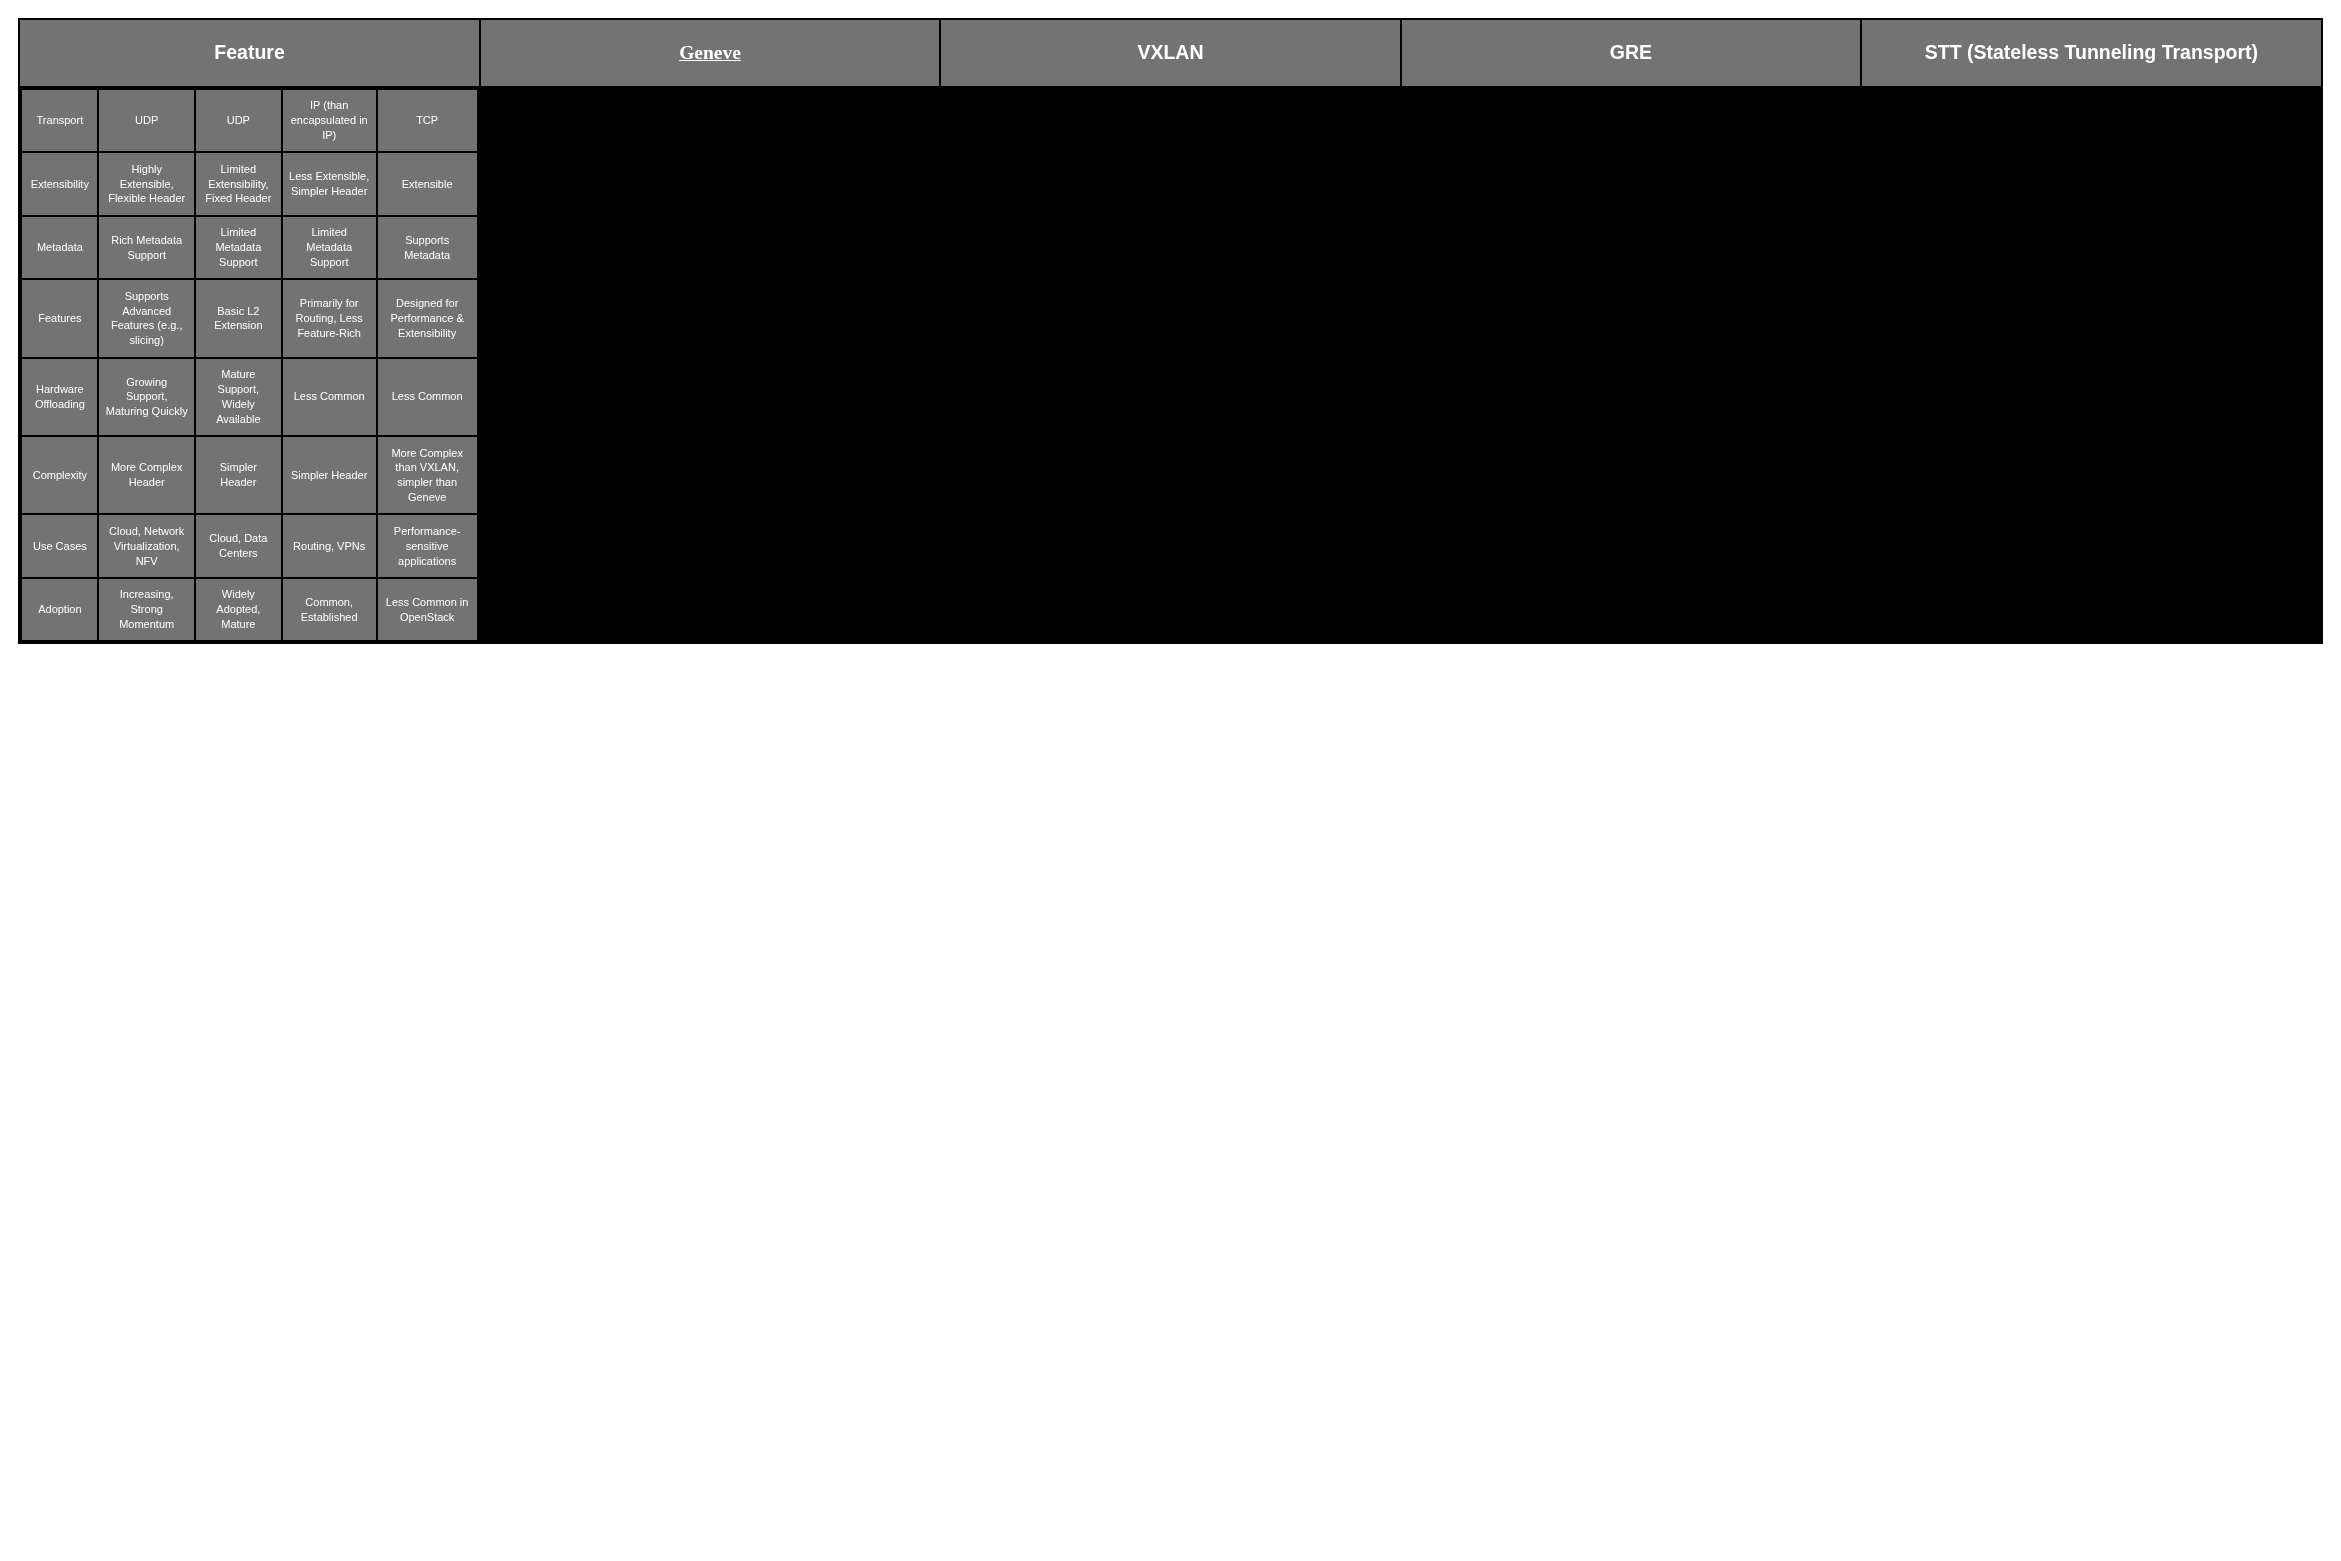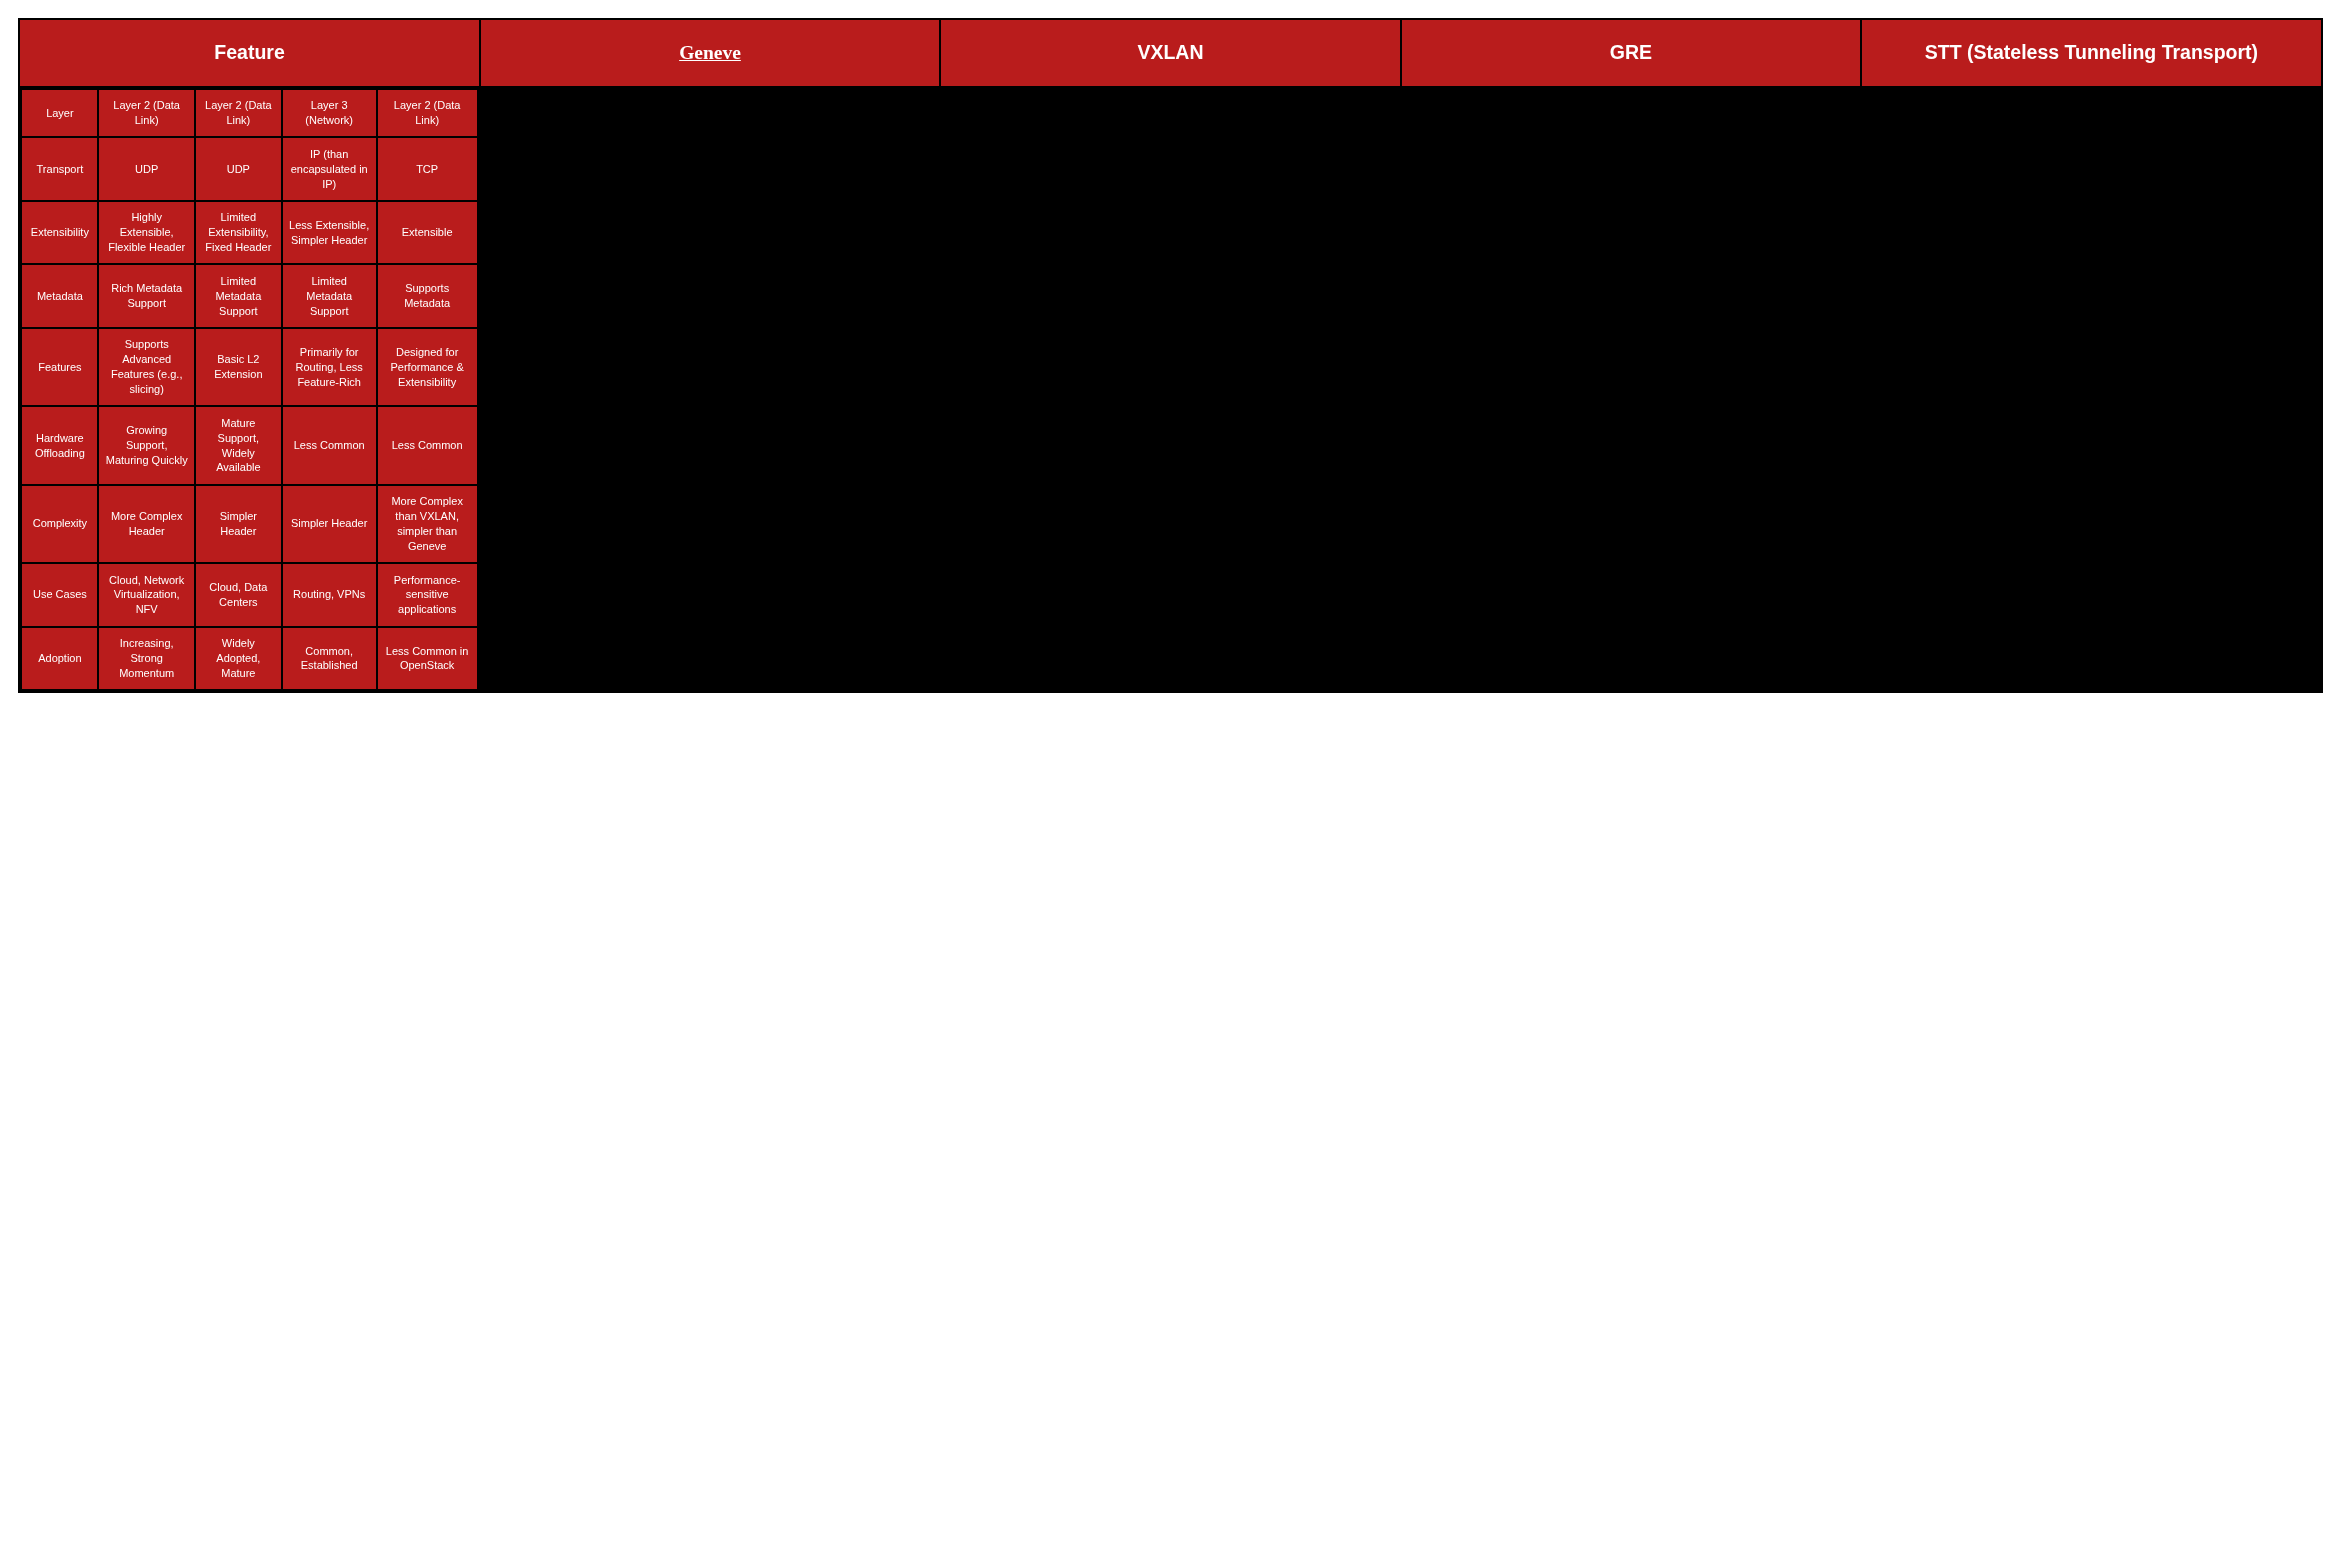--- a/index.html
+++ b/index.html
@@ -12,21 +12,21 @@
       display: table;
       width: 100%;
       border-collapse: separate;
       border-spacing: 2.4px;
       background: #000;
       table-layout: fixed;
     }
     .row { display: table-row; }
     .cell {
       display: table-cell;
-      background: #b91c1c;
+      background: #737373;
       color: #fff;
       text-align: center;
       vertical-align: middle;
       padding: 8.5px 6.1px;
       font-size: 11px;
       line-height: 1.35;
     }
     .header-row .cell {
       font-weight: 700;
       font-size: 19.5px;
@@ -43,27 +43,20 @@
 
 <div class="table">
   <div class="row header-row">
     <div class="cell">Feature</div>
     <div class="cell geneve">Geneve</div>
     <div class="cell">VXLAN</div>
     <div class="cell">GRE</div>
     <div class="cell">STT (Stateless Tunneling Transport)</div>
   </div>
   <div class="body">
-      <div class="row">
-        <div class="cell">Layer</div>
-        <div class="cell">Layer 2 (Data Link)</div>
-        <div class="cell">Layer 2 (Data Link)</div>
-        <div class="cell">Layer 3 (Network)</div>
-        <div class="cell">Layer 2 (Data Link)</div>
-      </div>
       <div class="row">
         <div class="cell">Transport</div>
         <div class="cell">UDP</div>
         <div class="cell">UDP</div>
         <div class="cell">IP (than encapsulated in IP)</div>
         <div class="cell">TCP</div>
       </div>
       <div class="row">
         <div class="cell">Extensibility</div>
         <div class="cell">Highly Extensible, Flexible Header</div>

